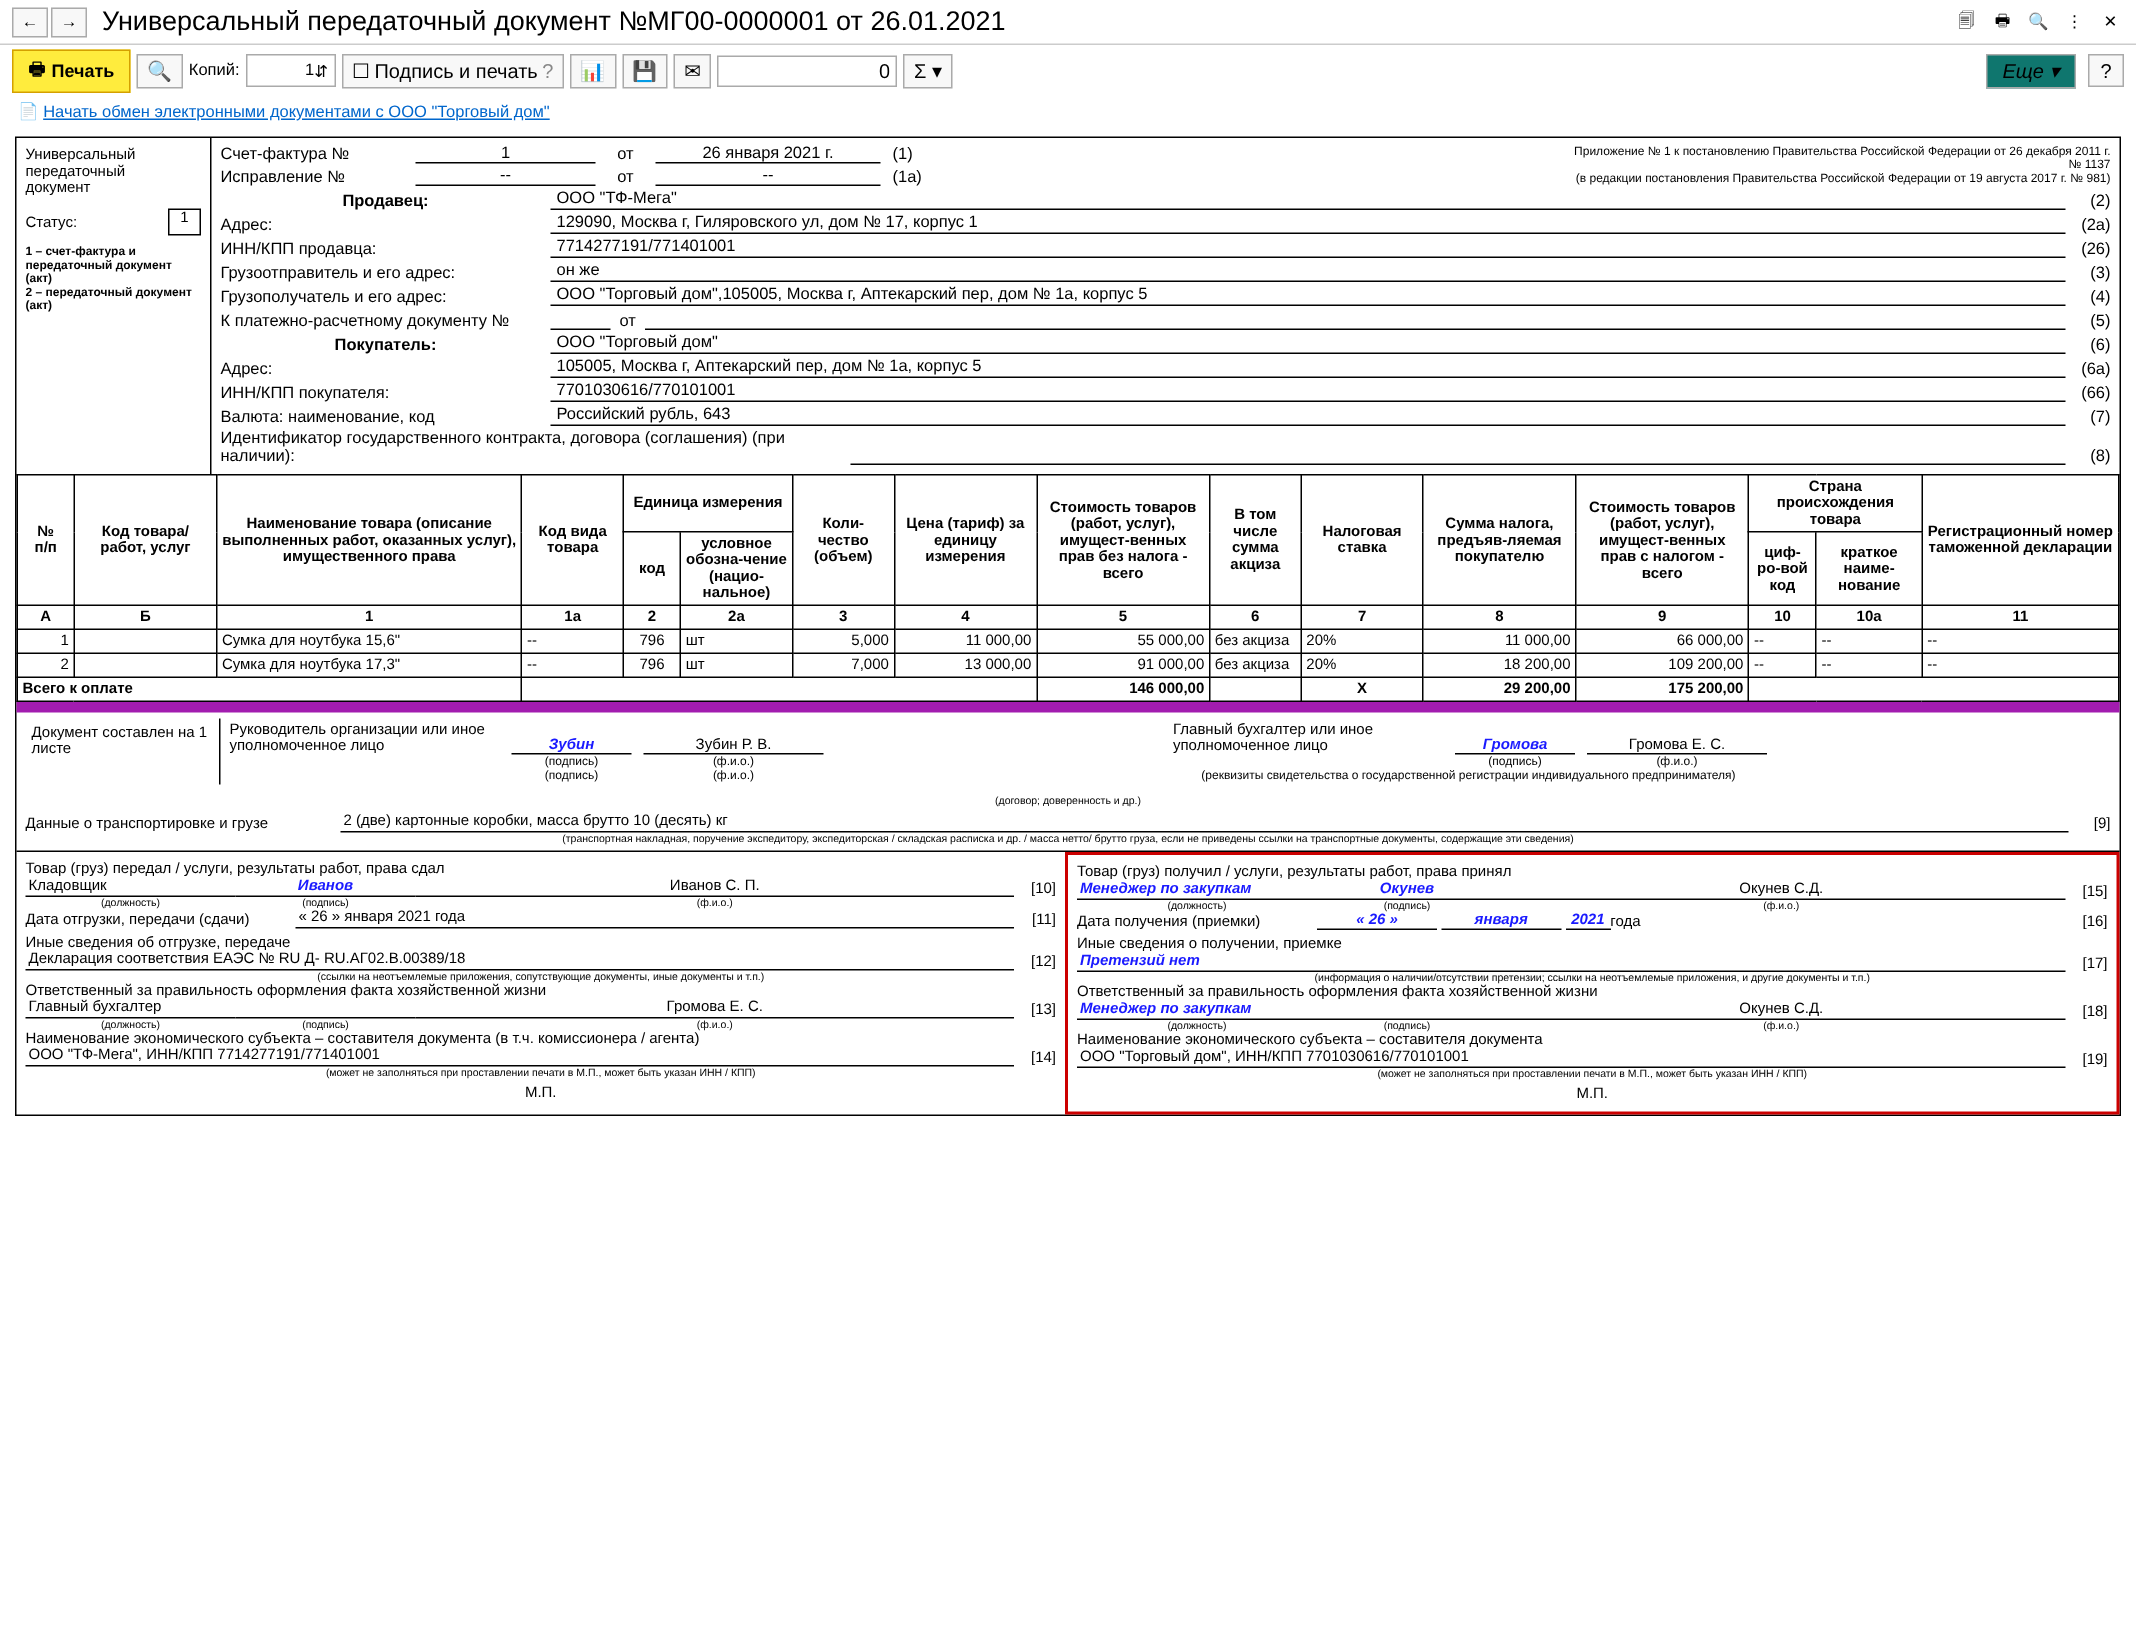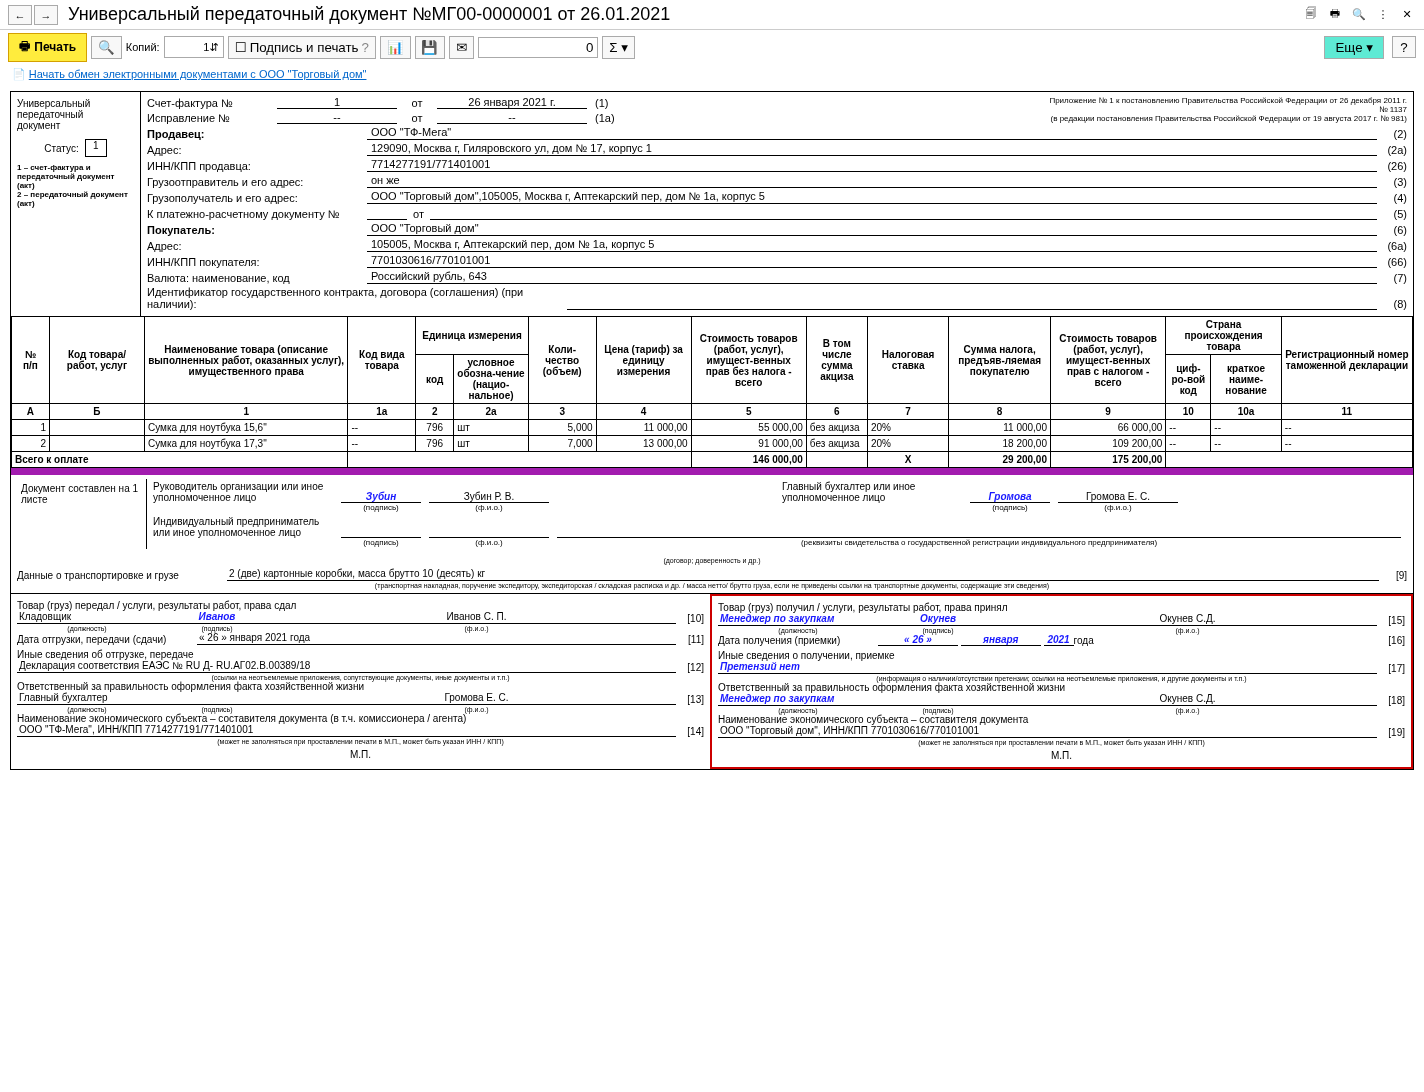--- a/index.html
+++ b/index.html
@@ -7,35 +7,35 @@
 .titlebar { display: flex; align-items: center; padding: 4px 8px; border-bottom: 1px solid #ccc; height: 30px; }
 .nav-btn { width: 24px; height: 20px; border: 1px solid #aaa; background: #f8f8f8; margin-right: 2px; display: flex; align-items: center; justify-content: center; cursor: pointer; }
 .title { font-size: 18px; margin-left: 8px; flex: 1; }
 .titlebar-icons { display: flex; gap: 6px; }
 .titlebar-icon { width: 18px; height: 18px; cursor: pointer; display: flex; align-items: center; justify-content: center; }
 .toolbar { display: flex; align-items: center; padding: 4px 8px; gap: 4px; height: 34px; }
 .print-btn { background: #ffec3d; border: 1px solid #d4a000; padding: 3px 10px; display: flex; align-items: center; gap: 4px; cursor: pointer; font-size: 12px; font-weight: bold; }
 .tb-btn { border: 1px solid #aaa; background: #f8f8f8; padding: 3px 6px; cursor: pointer; display: flex; align-items: center; gap: 3px; }
 .tb-input { border: 1px solid #aaa; padding: 2px 4px; width: 50px; }
 .spinner { border: 1px solid #aaa; background: #fff; width: 60px; height: 22px; display: flex; align-items: center; justify-content: flex-end; padding: 0 4px; }
-.more-btn { border: 1px solid #aaa; background: #5eead4; padding: 3px 10px; cursor: pointer; margin-left: auto; }
+.more-btn { border: 1px solid #aaa; background: #0f766e; padding: 3px 10px; cursor: pointer; margin-left: auto; font-style: italic; }
 .help-btn { border: 1px solid #aaa; background: #f8f8f8; width: 24px; height: 22px; cursor: pointer; margin-left: 4px; text-align:center; }
 .link-row { padding: 4px 12px; }
 .link-row a { color: #0066cc; text-decoration: underline; cursor: pointer; }
 .doc-area { padding: 6px 10px; height: calc(100% - 100px); overflow: auto; }
 .doc-container { border: 1px solid #000; position: relative; }
 .header-block { display: flex; }
 .status-box { width: 130px; padding: 6px; border-right: 1px solid #000; font-size: 10px; }
 .status-box .stat-main { margin-bottom: 8px; }
 .status-input { border: 1px solid #000; width: 22px; height: 18px; text-align: center; display: inline-block; }
 .status-note { font-size: 8px; margin-top: 6px; font-weight: bold; }
 .header-right { flex: 1; padding: 4px 6px; font-size: 11px; }
 .hdr-row { display: flex; align-items: flex-end; margin-bottom: 2px; }
 .hdr-label { width: 220px; }
-.hdr-label.bold { font-weight: bold; }
+.hdr-label.bold { font-weight: bold; text-align: center; }
 .hdr-val { flex: 1; border-bottom: 1px solid #000; padding: 0 4px; min-height: 14px; }
 .hdr-code { width: 30px; text-align: right; }
 .hdr-top { display: flex; justify-content: space-between; }
 .hdr-top-left { flex: 1; }
 .hdr-top-right { font-size: 8px; text-align: right; width: 360px; }
 .invoice-row { display: flex; align-items: flex-end; margin-bottom: 2px; }
 .invoice-label { width: 130px; }
 .invoice-num { width: 120px; border-bottom: 1px solid #000; text-align: center; }
 .invoice-from { width: 40px; text-align: center; }
 .invoice-date { width: 150px; border-bottom: 1px solid #000; text-align: center; }
@@ -101,21 +101,21 @@
 <div class="doc-area">
 <div class="doc-container">
 
 <div class="header-block">
   <div class="status-box">
     <div class="stat-main">
       <div>Универсальный</div>
       <div>передаточный</div>
       <div>документ</div>
     </div>
-    <div style="display:flex;align-items:center;gap:6px;justify-content:center">
+    <div style="display:flex;align-items:center;gap:6px;justify-content:space-between">
       <span>Статус:</span>
       <span class="status-input">1</span>
     </div>
     <div class="status-note" style="white-space:pre-line">1 – счет-фактура и передаточный документ (акт)
 2 – передаточный документ (акт)</div>
   </div>
   <div class="header-right">
     <div class="hdr-top">
       <div class="hdr-top-left">
         <div class="invoice-row">
@@ -317,26 +317,20 @@
           <div class="underline italic-blue" style="width:80px">Громова</div>
           <div class="underline" style="width:120px">Громова Е. С.</div>
         </div>
         <div style="display:flex;gap:8px">
                 <div style="width:180px"></div>
                 <div class="sub-label" style="width:80px">(подпись)</div>
                 <div class="sub-label" style="width:120px">(ф.и.о.)</div>
               </div>
       </div>
     </div>
-    <div style="display:flex;align-items:flex-end;gap:8px;margin-top:4px">
-      <div style="width:180px">Индивидуальный предприниматель или иное уполномоченное лицо</div>
-      <div class="underline" style="width:80px"></div>
-      <div class="underline" style="width:120px"></div>
-      <div class="underline" style="flex:1"></div>
-    </div>
     <div style="display:flex;gap:8px">
             <div style="width:180px"></div>
             <div class="sub-label" style="width:80px">(подпись)</div>
             <div class="sub-label" style="width:120px">(ф.и.о.)</div>
             <div class="sub-label" style="flex:1">(реквизиты свидетельства о государственной регистрации индивидуального предпринимателя)</div>
           </div>
   </div>
 </div>
 
 <div style="padding:4px 6px;font-size:10px">

